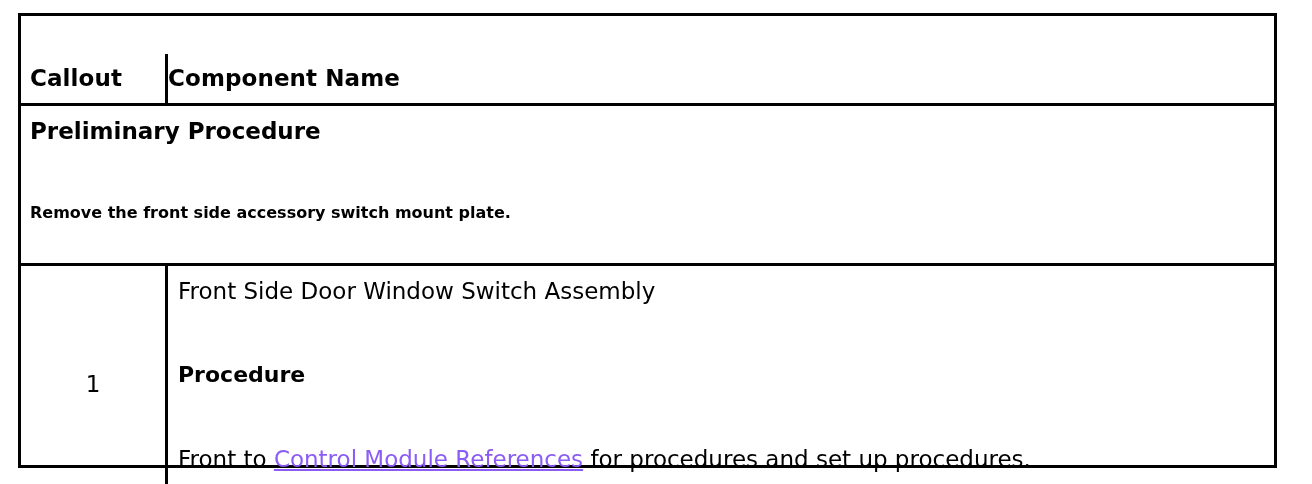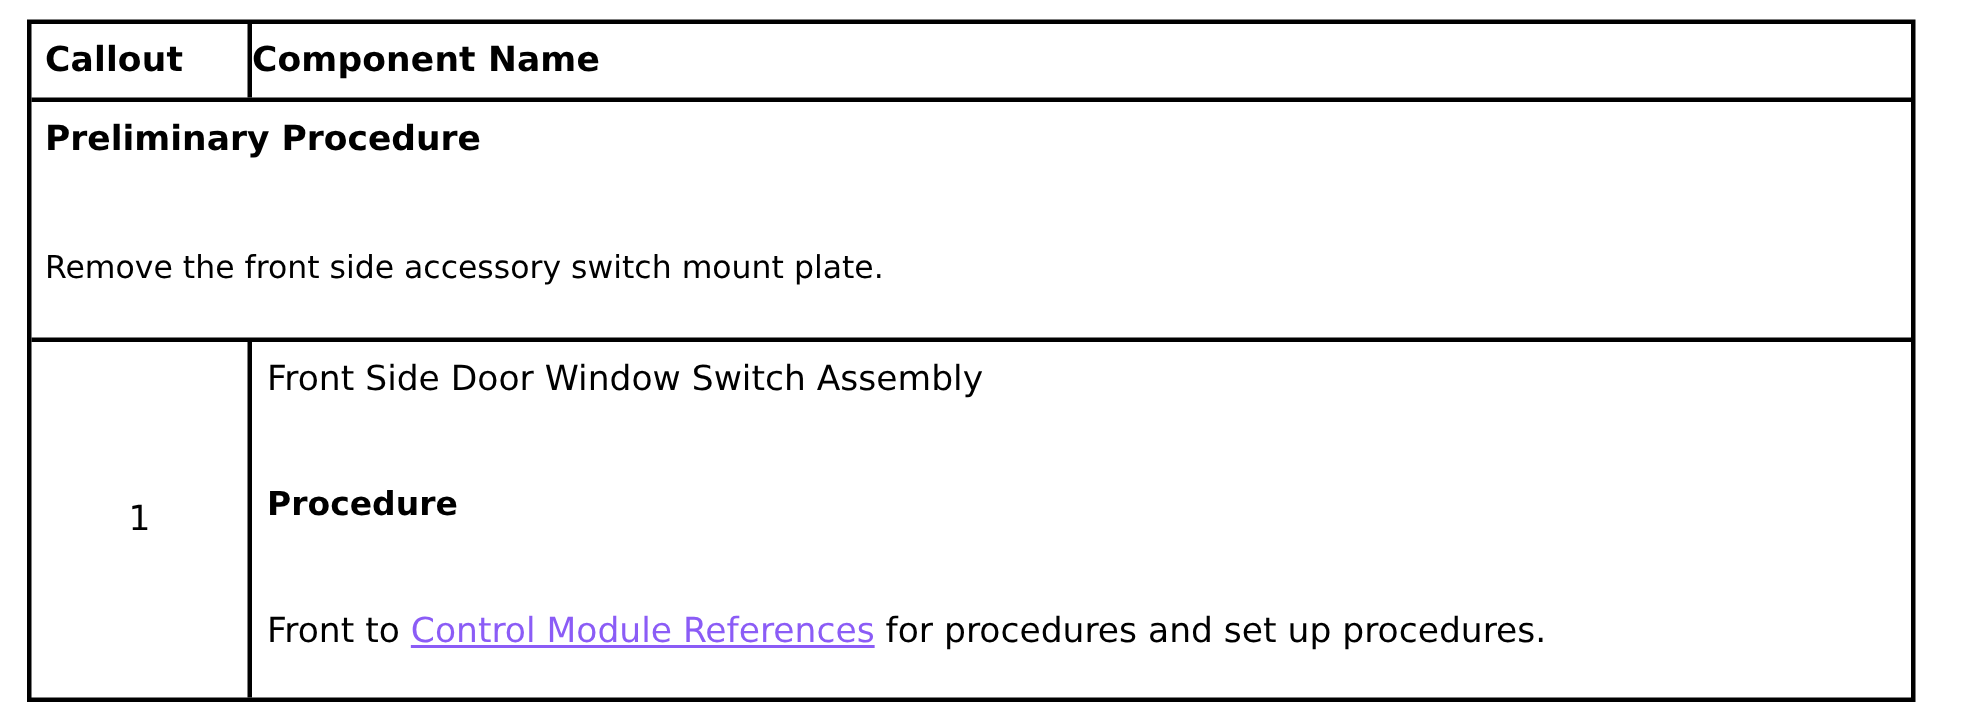--- a/index.html
+++ b/index.html
@@ -34,20 +34,21 @@
     background: #ffffff;
   }
 
   
   .header-row {
     position: relative;
     height: 52px;
     box-sizing: border-box;
     border-bottom: 3px solid #000000;
     display: flex;
+    margin-top: 38px;
   }
   .header-callout-cell {
     width: 147px;
     box-sizing: border-box;
     border-right: 3px solid #000000;
     display: flex;
     align-items: center;
     padding-left: 9px;
   }
   .header-component-cell {
@@ -74,22 +75,22 @@
     padding: 12px 9px 0 9px;
   }
   .prelim-title {
     font-size: 23px;
     font-weight: bold;
     line-height: 1.15;
     margin: 0;
     white-space: nowrap;
   }
   .prelim-body {
-    font-size: 21px;
-    font-weight: normal;
+    font-size: 16px;
+    font-weight: bold;
     line-height: 1.15;
     margin: 60px 0 0 0;
     white-space: nowrap;
   }
 
   
   .data-row {
     position: relative;
     height: 237px;
     box-sizing: border-box;

